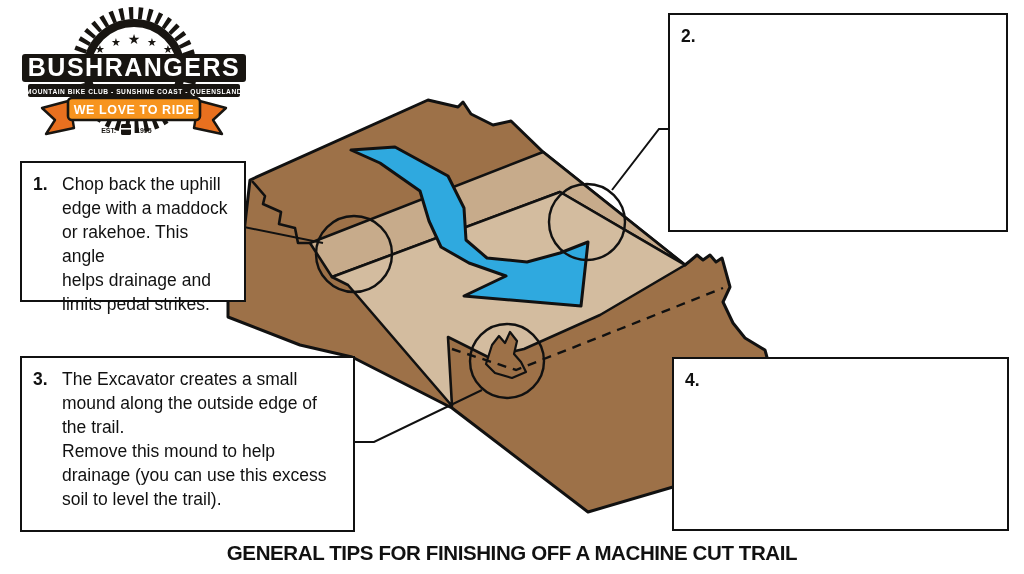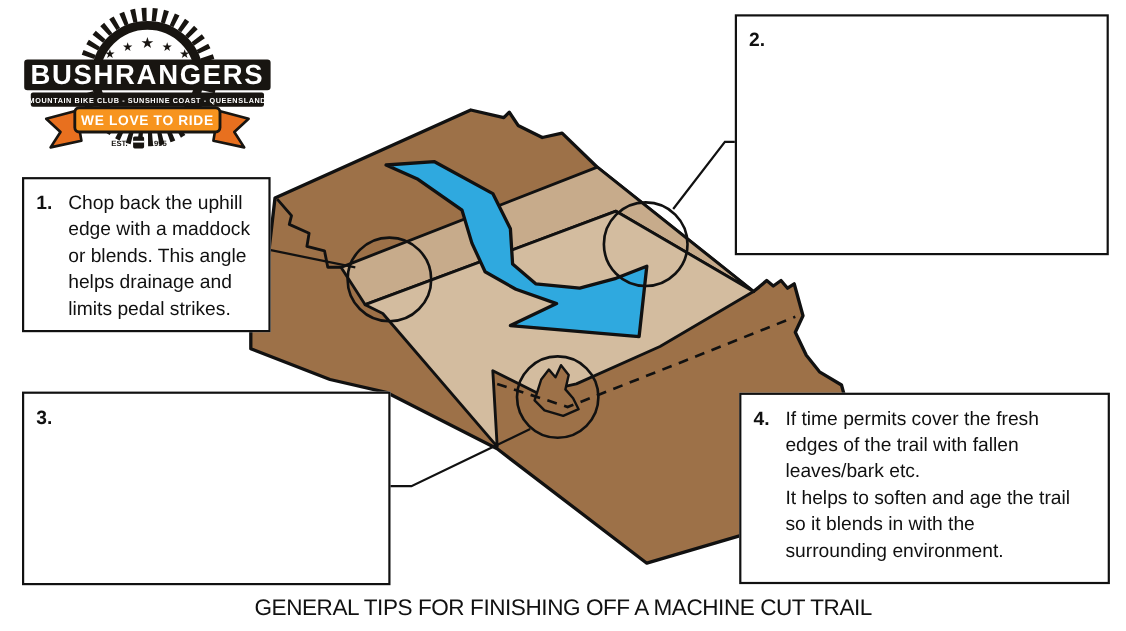--- a/index.html
+++ b/index.html
@@ -14,21 +14,21 @@
     font-size:17.5px;line-height:24px;
   }
   .tipbox .num{font-weight:bold;flex:0 0 22px;}
   .tipbox .body{flex:1;white-space:pre-line;}
   #tip1{left:20px;top:161px;width:226px;height:141px;}
   #tip2{left:668px;top:13px;width:340px;height:219px;}
   #tip3{left:20px;top:356px;width:335px;height:176px;}
   #tip4{left:672px;top:357px;width:337px;height:174px;}
   .footer-title{
     position:absolute;z-index:2;left:0;right:0;top:541px;text-align:center;
-    font-weight:normal;font-size:20.5px;letter-spacing:-0.4px;
+    font-weight:bold;font-size:20.5px;letter-spacing:-0.4px;
   }
   .logo{position:absolute;left:12px;top:4px;z-index:3;}
 </style>
 </head>
 <body>
 
 <div class="canvas">
 
   <svg class="illus" width="1024" height="574" viewBox="0 0 1024 574">
 
@@ -89,38 +89,38 @@
     <text x="104" y="129" font-size="7" font-weight="bold" text-anchor="end" fill="#181511">EST.</text>
     <rect x="109" y="120" width="10" height="11" rx="1.5" fill="#181511"></rect>
     <rect x="109" y="124" width="10" height="1.6" fill="#ffffff"></rect>
     <text x="124" y="129" font-size="7" font-weight="bold" text-anchor="start" fill="#181511">1995</text>
   </svg>
 
   <div class="tipbox" id="tip1">
     <span class="num">1.</span>
     <span class="body">Chop back the uphill
 edge with a maddock
-or blends. This angle
+or rakehoe. This angle
 helps drainage and
 limits pedal strikes.</span>
   </div>
 
   <div class="tipbox" id="tip2">
     <span class="num">2.</span>
   </div>
 
   <div class="tipbox" id="tip3">
     <span class="num">3.</span>
+    <span class="body">The Excavator creates a small
+mound along the outside edge of
+the trail.
+Remove this mound to help
+drainage (you can use this excess
+soil to level the trail).</span>
   </div>
 
   <div class="tipbox" id="tip4">
     <span class="num">4.</span>
-    <span class="body">If time permits cover the fresh
-edges of the trail with fallen
-leaves/bark etc.
-It helps to soften and age the trail
-so it blends in with the
-surrounding environment.</span>
   </div>
 
   <div class="footer-title">GENERAL TIPS FOR FINISHING OFF A MACHINE CUT TRAIL</div>
 
 </div>
 
 </body></html>

